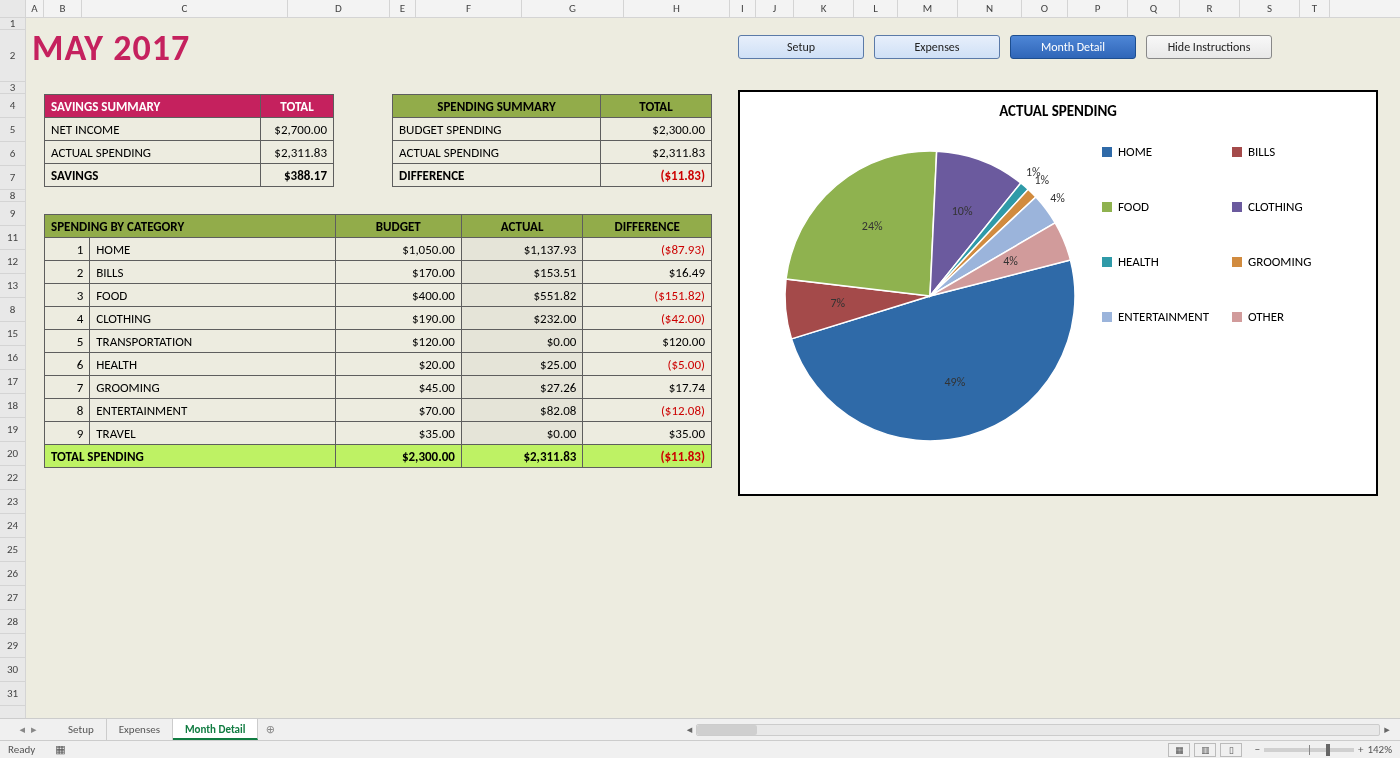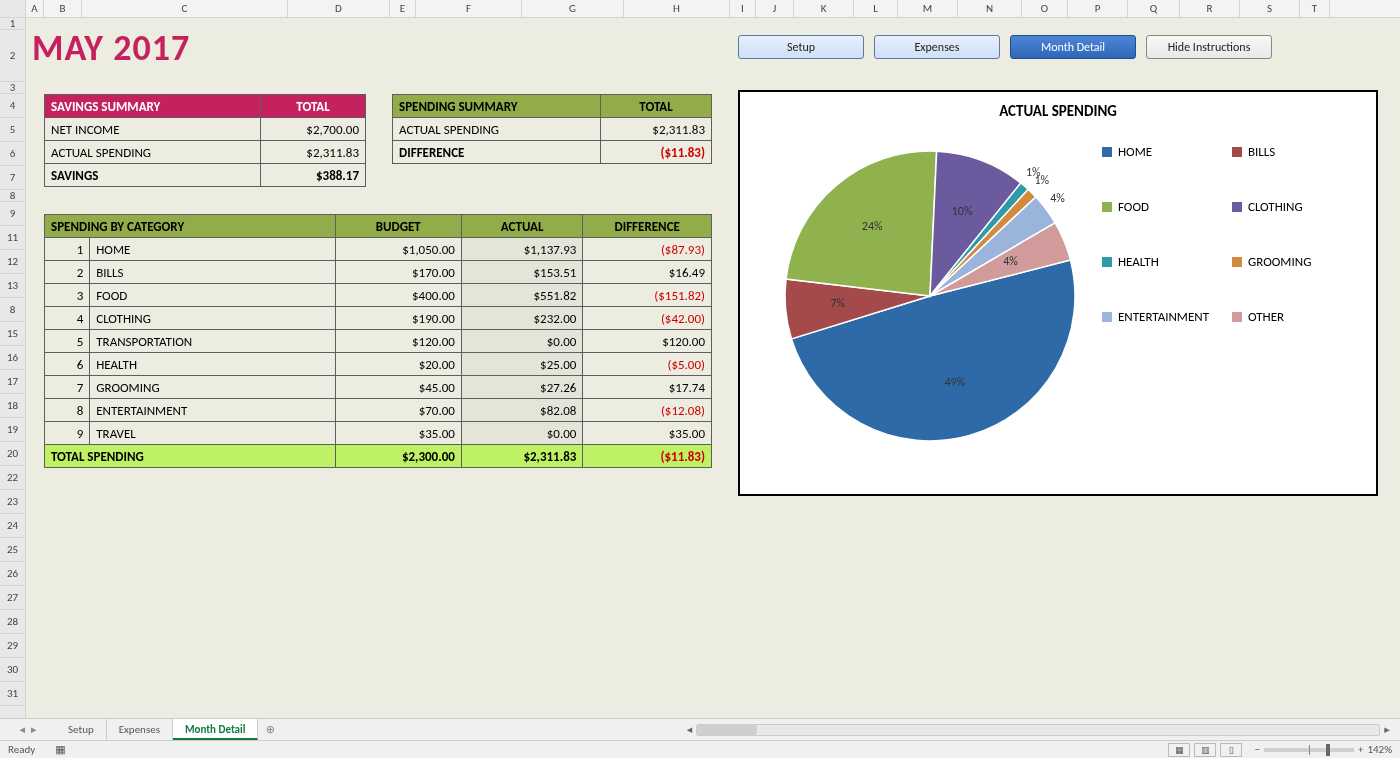--- a/index.html
+++ b/index.html
@@ -133,21 +133,21 @@
 
   <div class="title">MAY 2017</div>
 
   <div class="navbtns">
     <div class="navbtn">Setup</div>
     <div class="navbtn">Expenses</div>
     <div class="navbtn active">Month Detail</div>
     <div class="navbtn plain">Hide Instructions</div>
   </div>
 
-  <table class="blk" style="left:18px; top:76px; width:322px;">
+  <table class="blk" style="left:18px; top:76px; width:290px;">
     <tbody>
         <tr class="hdr-pink">
       <th style="text-align:left;width:216px">SAVINGS SUMMARY</th>
       <th>TOTAL</th>
     </tr>
     </tbody>
       <tbody id="sav-rows">
         <tr>
           <td>NET INCOME</td>
           <td class="num">$2,700.00</td>
@@ -161,25 +161,29 @@
         <tr class="bold">
       <td>SAVINGS</td>
       <td class="num">$388.17</td>
     </tr>
   </tbody>
     </table>
 
   <table class="blk" style="left:366px; top:76px; width:320px;">
     <tbody>
         <tr class="hdr-green">
-      <th style="text-align:left;width:208px">SPENDING SUMMARY</th>
+      <th style="text-align:center;width:208px">SPENDING SUMMARY</th>
       <th>TOTAL</th>
     </tr>
     </tbody>
       <tbody id="spend-rows">
+        <tr>
+          <td>BUDGET SPENDING</td>
+          <td class="num">$2,300.00</td>
+        </tr>
         <tr>
           <td>ACTUAL SPENDING</td>
           <td class="num">$2,311.83</td>
         </tr>
       </tbody>
     <tbody>
         <tr class="bold">
       <td>DIFFERENCE</td>
       <td class="num neg">($11.83)</td>
     </tr>

